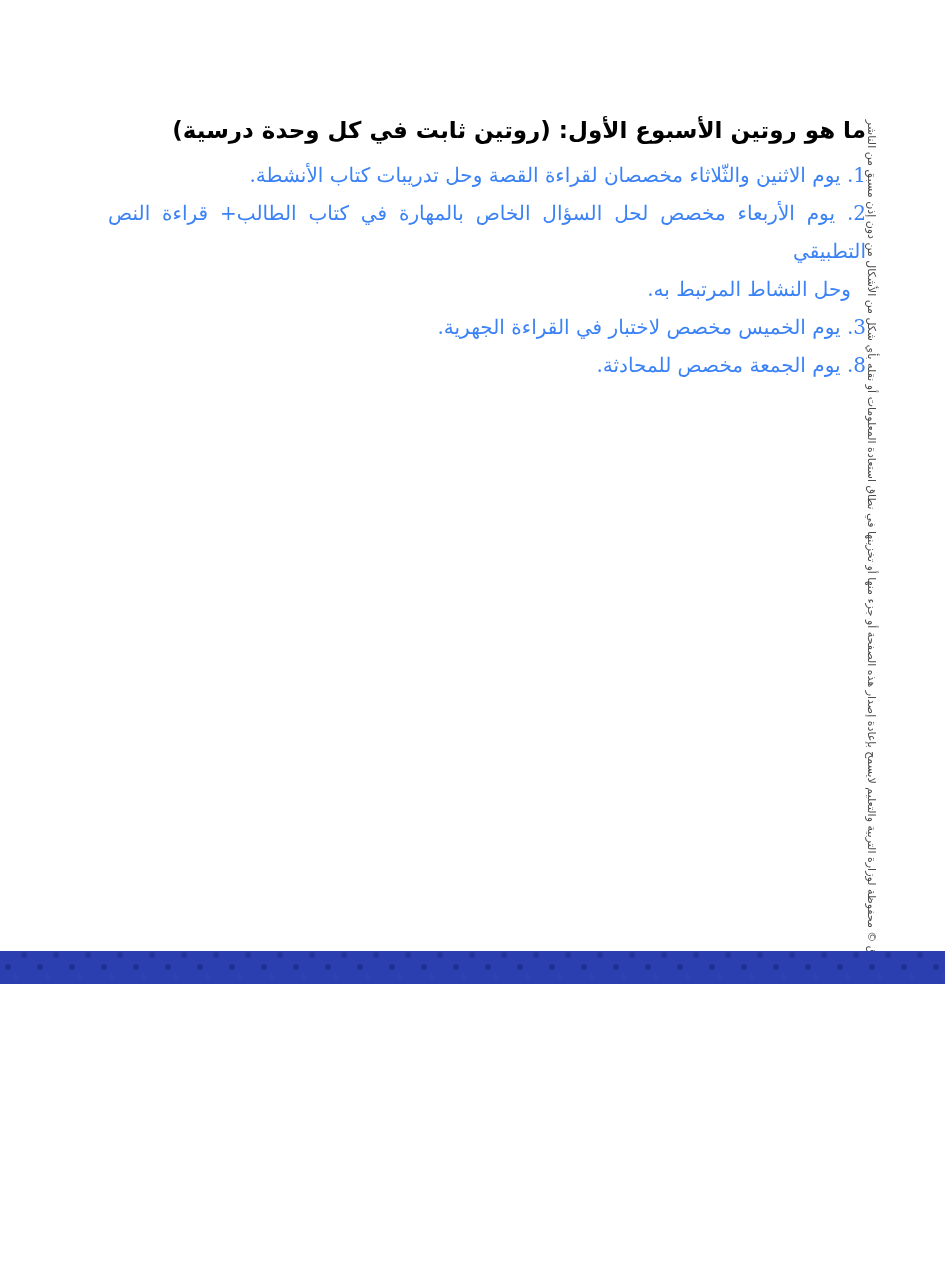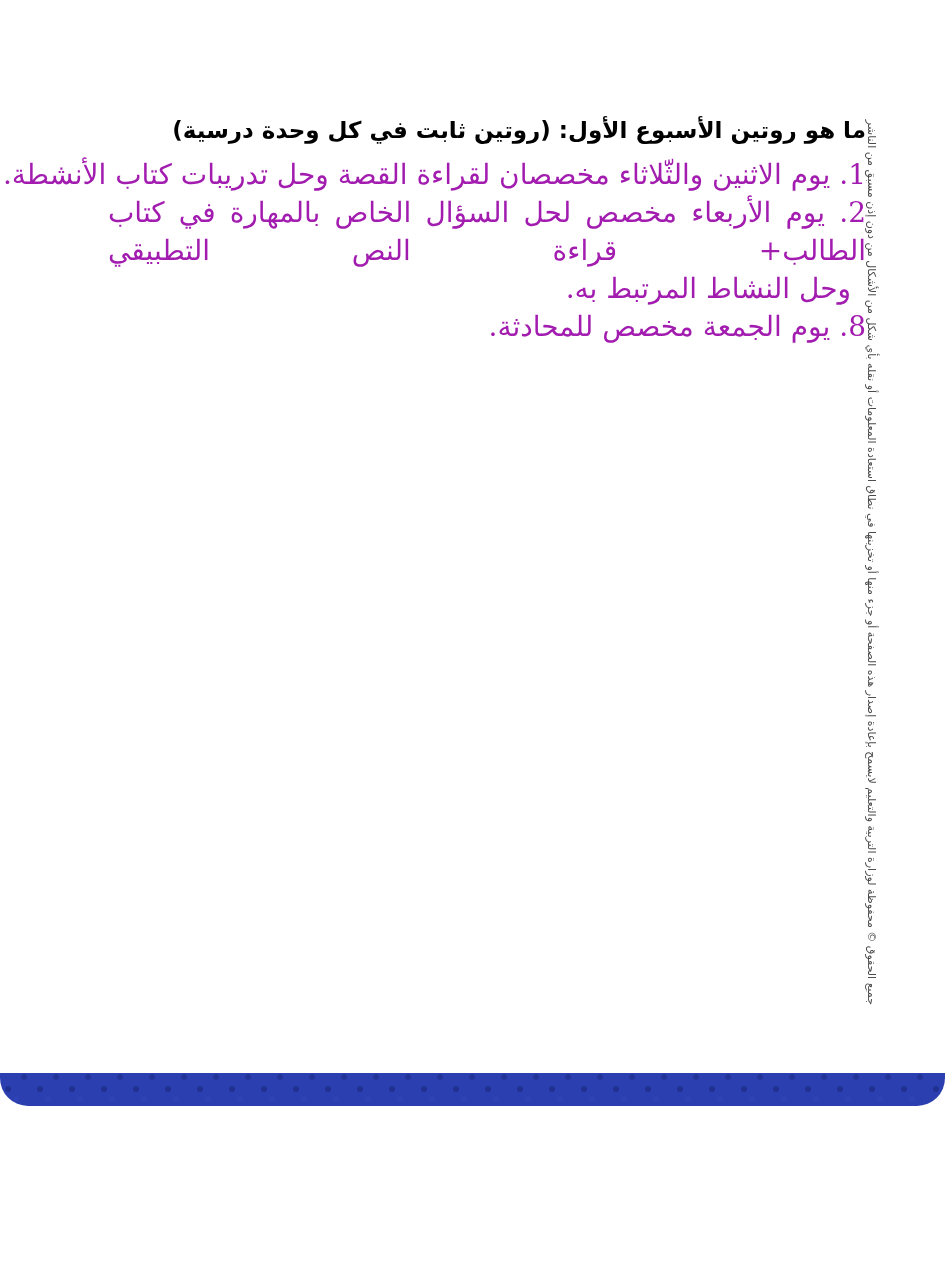--- a/index.html
+++ b/index.html
@@ -1,45 +1,44 @@
 <!DOCTYPE html>
 <html lang="ar" dir="rtl"><head>
 <meta charset="utf-8">
 <style>
   html,body{margin:0;padding:0;background:#ffffff;}
   .page{
     position:relative;
     width:945px;
-    height:1106px;
+    height:984px;
     background:#ffffff;
     overflow:hidden;
     font-family:"DejaVu Serif","Liberation Serif",serif;
     direction:rtl;
-    border-radius:28px;
   }
   
   .content{
     position:absolute;
     top:112px;
     right:79px;
     width:758px;
   }
   .heading{
     font-family:"DejaVu Sans","Liberation Sans",sans-serif;
     font-weight:700;
     font-size:23px;
     line-height:36px;
     color:#000000;
     text-align:right;
     margin:0 0 8px 0;
   }
   .item{
-    font-size:28px;
+    font-size:20px;
     line-height:38px;
-    color:#a21caf;
+    color:#3b82f6;
     text-align:right;
     white-space:nowrap;
   }
   .item.justify{
     white-space:normal;
     text-align:justify;
     text-align-last:justify;
   }
   .item.cont{
     padding-right:15px;
@@ -100,20 +99,21 @@
 
   <main class="content">
     <h1 class="heading">ما هو روتين الأسبوع الأول: (روتين ثابت في كل وحدة درسية)</h1>
 
     <div class="item">1. يوم الاثنين والثّلاثاء مخصصان لقراءة القصة وحل تدريبات كتاب الأنشطة.</div>
 
     <div class="item justify">2. يوم الأربعاء مخصص لحل السؤال الخاص بالمهارة في كتاب الطالب+ قراءة النص التطبيقي</div>
 
     <div class="item cont">وحل النشاط المرتبط به.</div>
 
+    <div class="item">3. يوم الخميس مخصص لاختبار في القراءة الجهرية.</div>
 
     <div class="item">8. يوم الجمعة مخصص للمحادثة.</div>
   </main>
 
   <aside class="copyright">جميع الحقوق © محفوظة لوزارة التربية والتعليم لايسمح بإعادة إصدار هذه الصفحة أو جزء منها أو تخزينها في نطاق استعادة المعلومات أو نقله بأي شكل من الأشكال من دون إذن مسبق من الناشر</aside>
 
   <svg class="footer-rule" viewBox="0 0 945 60" xmlns="http://www.w3.org/2000/svg" aria-hidden="true">
     <path d="M93 2 H403 L415 56 H482 L490 2 H830" fill="none" stroke="#a9873d" stroke-width="3.5"></path>
   </svg>
 

